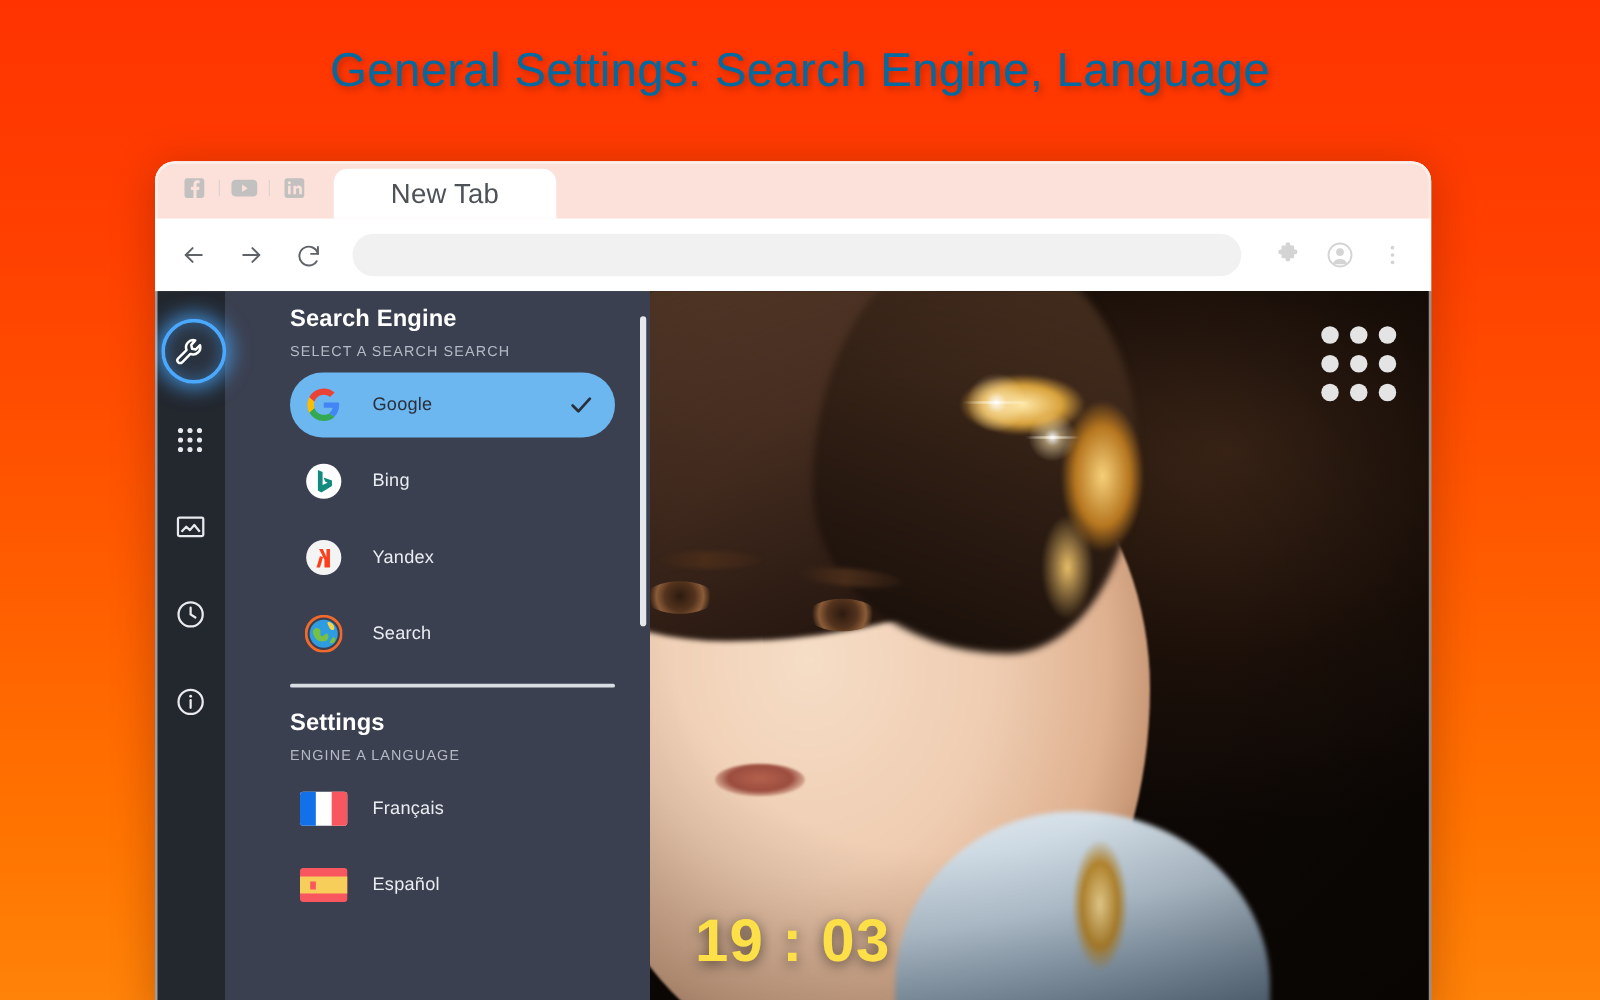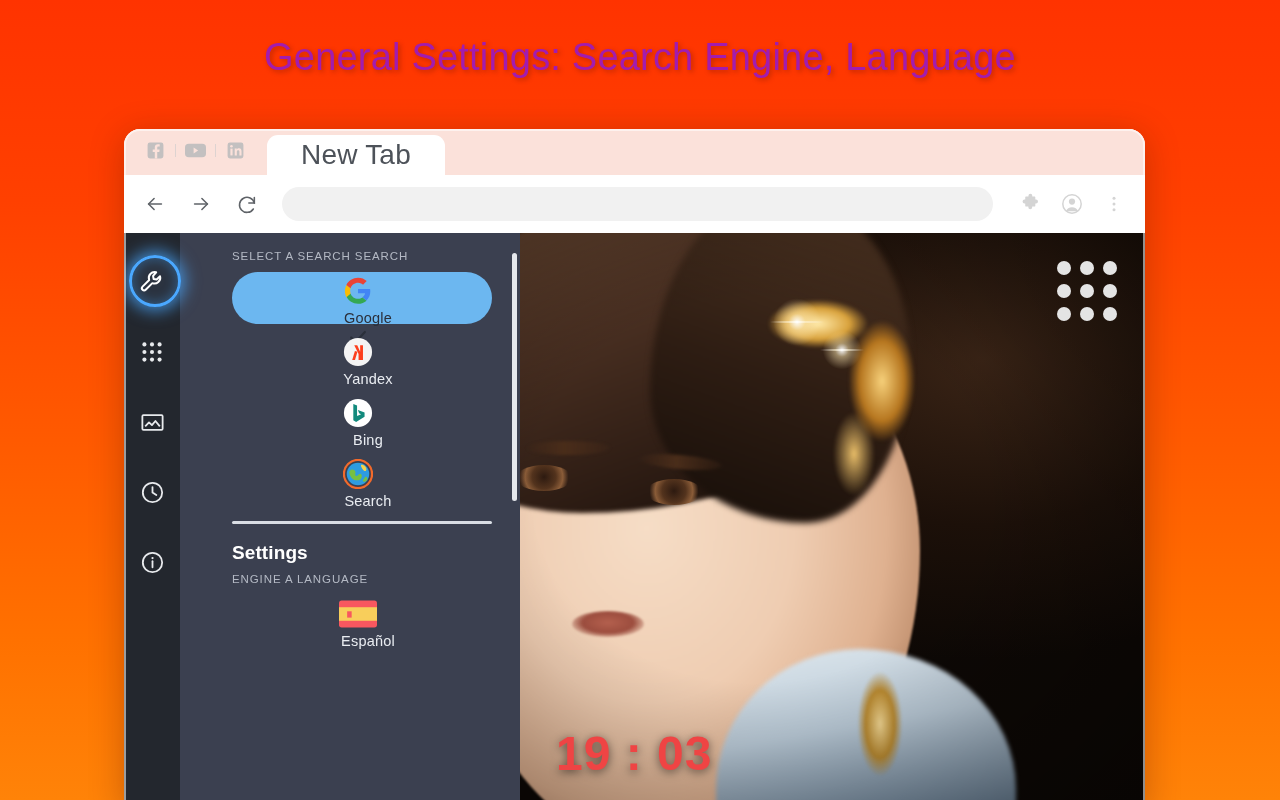--- a/index.html
+++ b/index.html
@@ -9,21 +9,21 @@
   }
   body {
     background: linear-gradient(180deg, #FF3300 0%, #FF4000 25%, #FF5A00 55%, #FF7100 80%, #FF8308 100%);
     position: relative;
   }
 
   
   #promo-title {
     position: absolute; top: 36px; left: 0; width: 1280px;
     text-align: center;
-    font-size: 38px; font-weight: 400; color: #a21caf;
+    font-size: 38px; font-weight: 400; color: #0369a1;
     letter-spacing: 0.2px;
     text-shadow: 2px 2px 5px rgba(120,25,0,0.45);
     white-space: nowrap;
   }
 
   
   #browser-window {
     position: absolute; left: 124px; top: 129px;
     width: 1021px; height: 680px;
     border-radius: 16px 16px 0 0;
@@ -54,21 +54,21 @@
     display: flex; align-items: center; justify-content: center;
     color: #c3c0c0;
   }
   .bm-sep { width: 1px; height: 13px; background: #ddd3d1; margin: 0 2px; }
   #tab-newtab {
     width: 178px; height: 40px;
     background: #ffffff;
     border-radius: 11px 11px 0 0;
     margin-left: 14px;
     display: flex; align-items: center; justify-content: center;
-    font-size: 28px; color: #4d5259; letter-spacing: .2px;
+    font-size: 22px; color: #4d5259; letter-spacing: .2px;
   }
 
   
   #toolbar {
     position: relative; height: 58px; width: 100%;
     background: #ffffff;
     display: flex; align-items: center;
     padding: 0 14px;
   }
   .nav-btn {
@@ -134,21 +134,20 @@
   }
   .section-sub {
     font-size: 11.5px; color: #b4b9c4; letter-spacing: .9px;
     margin-top: 9px; margin-bottom: 10px;
   }
   .opt-row {
     display: flex; align-items: center;
     height: 52px; border-radius: 26px;
     padding: 0 16px 0 8px;
     margin-bottom: 9px;
-    flex-direction: column;
   }
   .opt-row.selected { background: #6CB7F0; }
   .opt-icon {
     width: 38px; height: 38px; flex: 0 0 38px;
     display: flex; align-items: center; justify-content: center;
   }
   .opt-label {
     flex: 1; margin-left: 20px;
     font-size: 14.5px; color: #e9ecf1; letter-spacing: .2px;
   }
@@ -255,21 +254,21 @@
     background: radial-gradient(ellipse 120% 110% at 38% 45%, rgba(0,0,0,0) 30%, rgba(0,0,0,.45) 78%, rgba(0,0,0,.72) 100%);
   }
   #apps-grid {
     position: absolute; right: 28px; top: 28px;
     display: grid; grid-template-columns: repeat(3, 14px);
     grid-gap: 9px; z-index: 5;
   }
   #apps-grid i { display: block; width: 14px; height: 14px; border-radius: 50%; background: #e4e4e4; }
   #clock {
     position: absolute; left: 36px; bottom: 28px;
-    font-size: 48px; font-weight: bold; color: #ef4444;
+    font-size: 48px; font-weight: bold; color: #fde047;
     letter-spacing: 1px; z-index: 5;
     text-shadow: 0 2px 10px rgba(0,0,0,.55);
     text-align: center;
   }
 </style>
 </head>
 <body>
 
 <div id="promo-title">General Settings: Search Engine, Language</div>
 
@@ -396,20 +395,21 @@
               <path d="M12 10.8v5.4"></path>
               <circle cx="12" cy="8" r="1" fill="#e8eaed" stroke="none"></circle>
             </svg>
         </span>
       </div>
     </nav>
 
     <section id="settings-panel">
       <div id="panel-scroll">
 
+        <h2 class="section-title">Search Engine</h2>
         <div class="section-sub">SELECT A SEARCH SEARCH</div>
 
         <div class="opt-row selected">
           <span class="opt-icon">
             <svg width="28" height="28" viewBox="0 0 48 48">
                 <path fill="#4285F4" d="M45.1 24.5c0-1.6-.1-2.8-.4-4.1H24v7.5h12.1c-.2 2-1.6 5-4.5 7l6.9 5.3c4.1-3.8 6.6-9.4 6.6-15.7z"></path>
                 <path fill="#34A853" d="M24 46c6 0 11-2 14.6-5.4l-6.9-5.4c-1.9 1.3-4.4 2.2-7.7 2.2-5.9 0-10.9-3.9-12.7-9.3l-7.2 5.5C7.7 41 15.3 46 24 46z"></path>
                 <path fill="#FBBC05" d="M11.3 28.1c-.5-1.4-.8-2.9-.8-4.5s.3-3.1.7-4.5l-7.1-5.6C2.5 16.6 1.6 20.2 1.6 24s.9 7.4 2.5 10.5z"></path>
                 <path fill="#EA4335" d="M24 9.8c4.2 0 7 1.8 8.6 3.3l6.3-6.1C35 3.4 30 1.3 24 1.3 15.3 1.3 7.7 6.3 4.1 13.5l7.2 5.6C13.1 13.7 18.1 9.8 24 9.8z"></path>
               </svg>
@@ -418,36 +418,36 @@
           <span class="check">
             <svg width="22" height="22" viewBox="0 0 24 24" fill="none" stroke="#2a2f3a" stroke-width="2.4" stroke-linecap="round" stroke-linejoin="round">
                 <path d="M4.5 12.5l5 5 10-11"></path>
               </svg>
           </span>
         </div>
 
         <div class="opt-row">
           <span class="opt-icon">
             <svg width="30" height="30" viewBox="0 0 32 32">
+                <circle cx="16" cy="16" r="15" fill="#ffffff"></circle>
+                <path d="M11 6.5l4 1.5v11.2l4.3-2-2.1-1-1.3-3.4 7.1 2.6v4.6L14 25.5l-3-1.7z" fill="#128A7D"></path>
+              </svg>
+          </span>
+          <span class="opt-label">Bing</span>
+        </div>
+
+        <div class="opt-row">
+          <span class="opt-icon">
+            <svg width="30" height="30" viewBox="0 0 32 32">
                 <circle cx="16" cy="16" r="15" fill="#f4f4f4"></circle>
                 <path d="M16.6 24.5V18l-4.6-9.2h3.2l3.1 6.8V8.8h3v15.7z" fill="#FC3F1D"></path>
                 <path d="M15.4 15.6l-2.6 8.9h-3l2.9-9.6z" fill="#FC3F1D"></path>
               </svg>
           </span>
           <span class="opt-label">Yandex</span>
-        </div>
-
-        <div class="opt-row">
-          <span class="opt-icon">
-            <svg width="30" height="30" viewBox="0 0 32 32">
-                <circle cx="16" cy="16" r="15" fill="#ffffff"></circle>
-                <path d="M11 6.5l4 1.5v11.2l4.3-2-2.1-1-1.3-3.4 7.1 2.6v4.6L14 25.5l-3-1.7z" fill="#128A7D"></path>
-              </svg>
-          </span>
-          <span class="opt-label">Bing</span>
         </div>
 
         <div class="opt-row">
           <span class="opt-icon">
             <svg width="30" height="30" viewBox="0 0 32 32">
                 <circle cx="16" cy="16" r="15" fill="none" stroke="#F26A2B" stroke-width="2.4"></circle>
                 <circle cx="16" cy="16" r="12" fill="#2E9CE0"></circle>
                 <path d="M7 13c2-3 5-2 6 0s-1 4 1 5 3-3 5-2 1 5-1 6-6 1-8-1-4-6-3-8z" fill="#77C043"></path>
                 <path d="M20 6c2 0 5 2 5 5s-3 2-4 0-3-5-1-5z" fill="#F5D34B"></path>
                 <path d="M23 20c1-2 3-1 3 1s-2 4-4 3 0-2 1-4z" fill="#77C043"></path>
@@ -455,20 +455,30 @@
           </span>
           <span class="opt-label">Search</span>
         </div>
 
         <div class="divider"></div>
 
         <h2 class="section-title">Settings</h2>
         <div class="section-sub">ENGINE A LANGUAGE</div>
 
 
+        <div class="opt-row">
+          <span class="opt-icon">
+            <svg width="42" height="30" viewBox="0 0 42 30">
+                <rect width="42" height="30" rx="3" fill="#ffffff"></rect>
+                <path d="M3 0h11v30H3a3 3 0 0 1-3-3V3a3 3 0 0 1 3-3z" fill="#1270E8"></path>
+                <path d="M28 0h11a3 3 0 0 1 3 3v24a3 3 0 0 1-3 3H28z" fill="#F8575F"></path>
+              </svg>
+          </span>
+          <span class="opt-label">Français</span>
+        </div>
 
         <div class="opt-row">
           <span class="opt-icon">
             <svg width="42" height="30" viewBox="0 0 42 30">
                 <rect width="42" height="30" rx="3" fill="#F8575F"></rect>
                 <rect y="7.5" width="42" height="15" fill="#F8CE5B"></rect>
                 <path d="M9 12h5v7H9z" fill="#F8575F"></path>
               </svg>
           </span>
           <span class="opt-label">Español</span>

